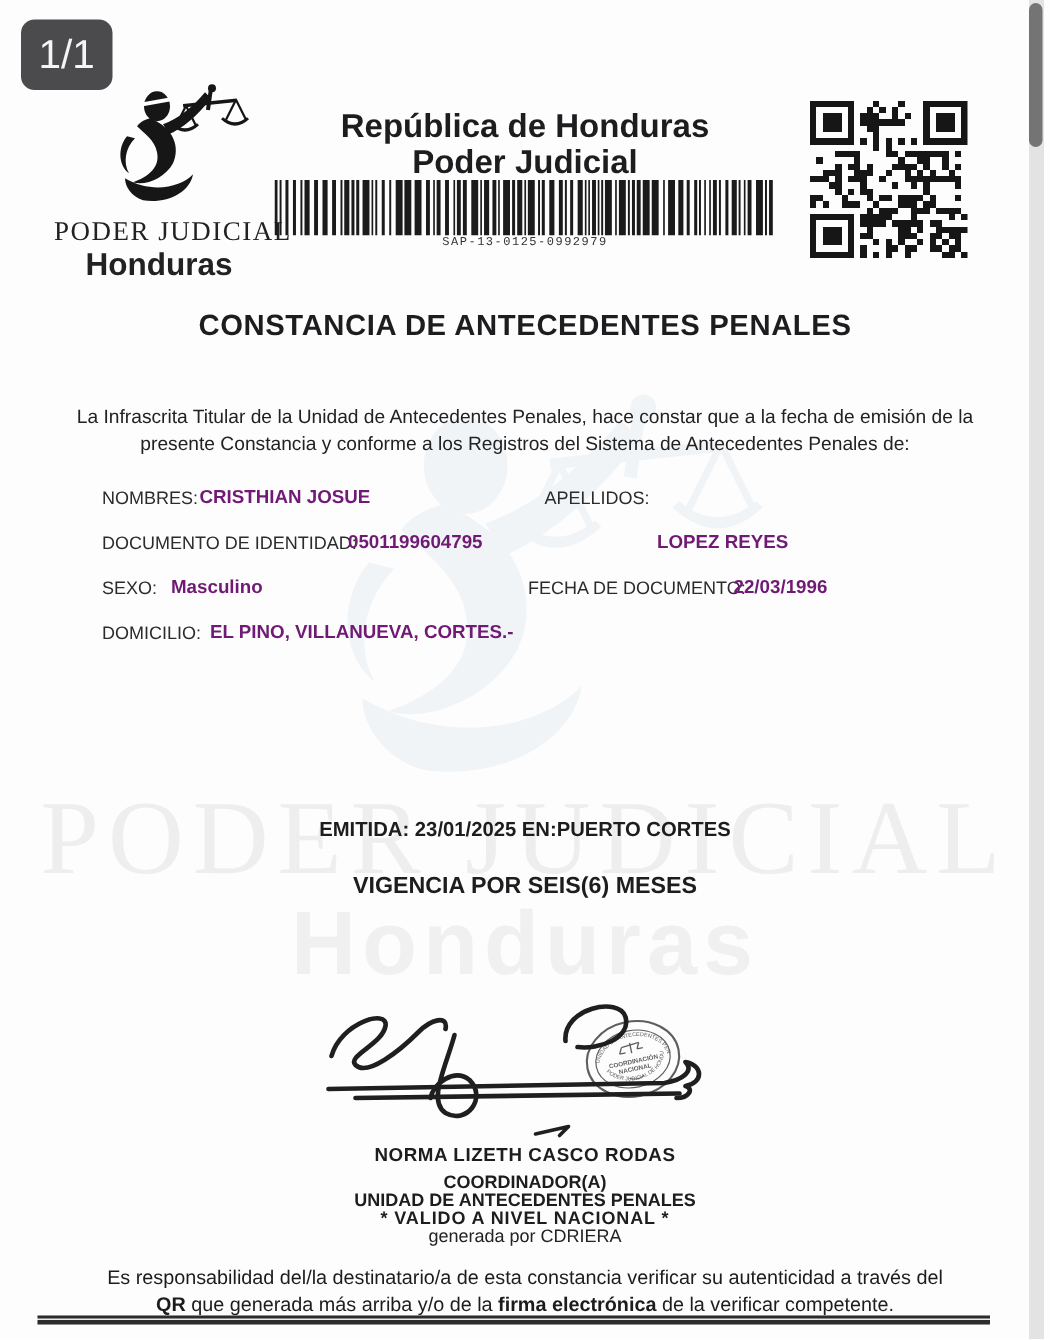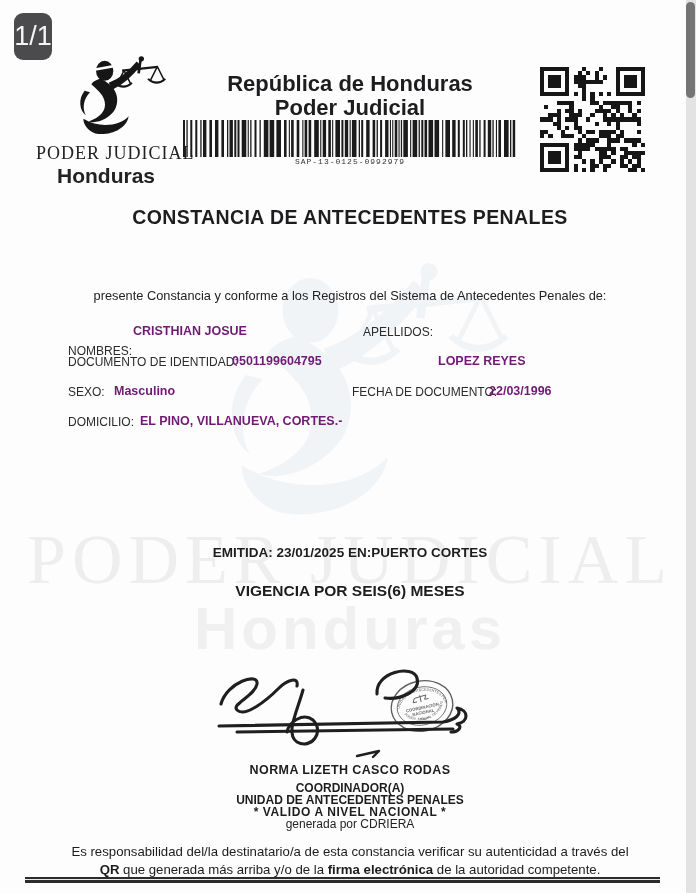--- a/index.html
+++ b/index.html
@@ -3,21 +3,21 @@
 <meta charset="utf-8">
 <style>
   html,body{margin:0;padding:0;background:#ffffff;}
   .page{
     position:relative;width:700px;height:893px;background:#fdfdfd;
     font-family:"Liberation Sans", sans-serif;color:#1d1d1f;overflow:hidden;
   }
   .abs{position:absolute;}
   .ctr{left:0;width:700px;text-align:center;}
   
-  .page-badge{left:14px;top:13px;width:38px;height:47px;background:#4b4b4d;border-radius:9px;
+  .page-badge{left:14px;top:13px;width:61px;height:47px;background:#4b4b4d;border-radius:9px;
     display:flex;align-items:center;justify-content:center;color:#f5f5f5;font-size:27px;}
   .scroll-track{left:686px;top:0;width:10px;height:893px;background:#e3e3e3;}
   .scroll-thumb{left:686px;top:2px;width:9px;height:96px;background:#747474;border-radius:5px;}
   
   .logo-block{left:36px;top:52px;width:140px;text-align:center;}
   .logo-fig{margin-left:28px;}
   .logo-title{font-family:"Liberation Serif", serif;font-size:18px;letter-spacing:1px;color:#222;white-space:nowrap;}
   .logo-sub{font-size:21px;font-weight:600;color:#222;margin-top:0px;}
   
   .hdr-country{top:71px;font-size:22px;font-weight:bold;}
@@ -486,23 +486,24 @@
         <rect x="10" y="24" width="1" height="1" fill="#161616"></rect>
         <rect x="12" y="24" width="1" height="1" fill="#161616"></rect>
         <rect x="15" y="24" width="1" height="1" fill="#161616"></rect>
         <rect x="21" y="24" width="1" height="1" fill="#161616"></rect>
         <rect x="22" y="24" width="1" height="1" fill="#161616"></rect>
         <rect x="24" y="24" width="1" height="1" fill="#161616"></rect>
       </svg>
   </div>
 
   <div class="abs ctr doc-title fg">CONSTANCIA DE ANTECEDENTES PENALES</div>
+  <div class="abs ctr intro1 fg">La Infrascrita Titular de la Unidad de Antecedentes Penales, hace constar que a la fecha de emisión de la</div>
   <div class="abs ctr intro2 fg">presente Constancia y conforme a los Registros del Sistema de Antecedentes Penales de:</div>
 
-  <span class="abs flabel fg" style="left:68px;top:325px;margin-top:19px;">NOMBRES:</span>
+  <span class="abs flabel fg" style="left:68px;top:325px;">NOMBRES:</span>
   <span class="abs fvalue fg" style="left:133px;top:324px;">CRISTHIAN JOSUE</span>
   <span class="abs flabel fg" style="left:363px;top:325px;">APELLIDOS:</span>
   <span class="abs fvalue fg" style="left:438px;top:340px;margin-top:14px;">LOPEZ REYES</span>
 
   <span class="abs flabel fg" style="left:68px;top:355px;">DOCUMENTO DE IDENTIDAD:</span>
   <span class="abs fvalue fg" style="left:232px;top:354px;">0501199604795</span>
 
   <span class="abs flabel fg" style="left:68px;top:385px;">SEXO:</span>
   <span class="abs fvalue fg" style="left:114px;top:384px;">Masculino</span>
   <span class="abs flabel fg" style="left:352px;top:385px;">FECHA DE DOCUMENTO:</span>
@@ -555,17 +556,17 @@
     </svg>
   </div>
 
   <div class="abs ctr sg-name fg">NORMA LIZETH CASCO RODAS</div>
   <div class="abs ctr sg-role fg">COORDINADOR(A)</div>
   <div class="abs ctr sg-unit fg">UNIDAD DE ANTECEDENTES PENALES</div>
   <div class="abs ctr sg-scope fg">* VALIDO A NIVEL NACIONAL *</div>
   <div class="abs ctr sg-gen fg">generada por CDRIERA</div>
 
   <div class="abs ctr ft1 fg">Es responsabilidad del/la destinatario/a de esta constancia verificar su autenticidad a través del</div>
-  <div class="abs ctr ft2 fg"><b>QR</b><span> que generada más arriba y/o de la </span><b>firma electrónica</b><span> de la autoridad competente.</span></div>
+  <div class="abs ctr ft2 fg"><b>QR</b><span> que generada más arriba y/o de la </span><b>firma electrónica</b><span> de la verificar competente.</span></div>
 
   <div class="abs bottom-rule fg"></div>
 
 </div>
 
 </body></html>

